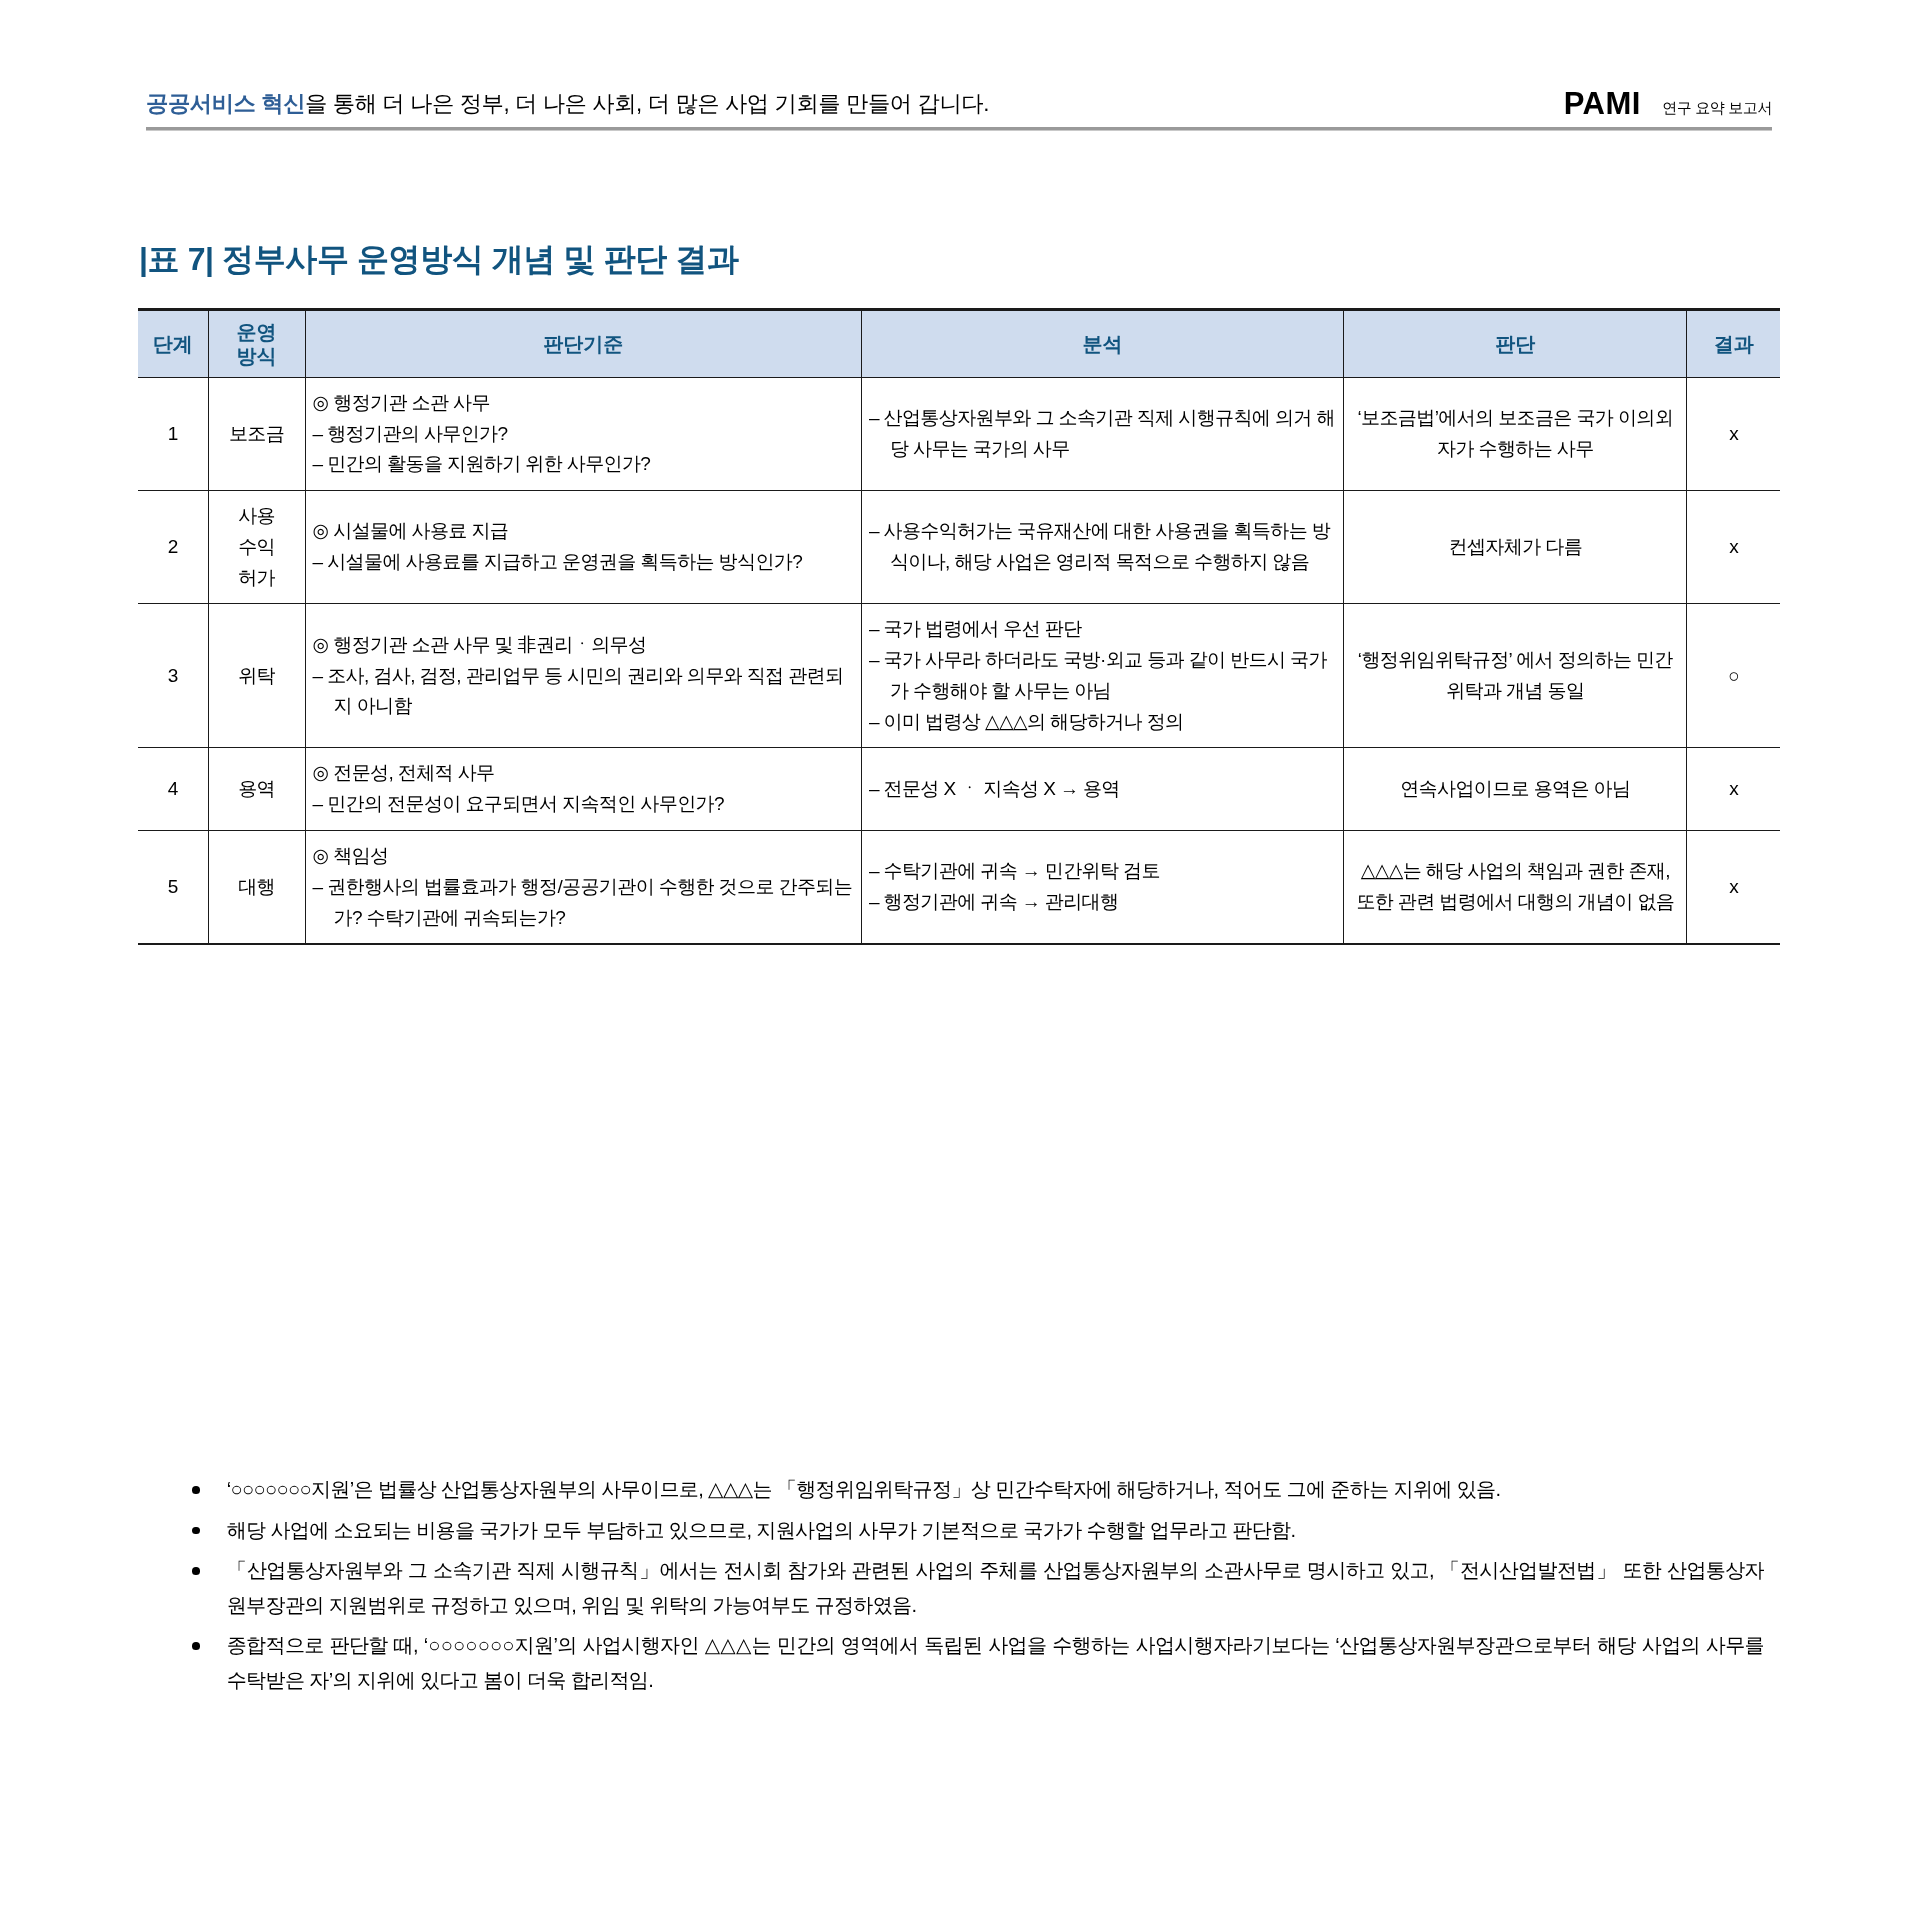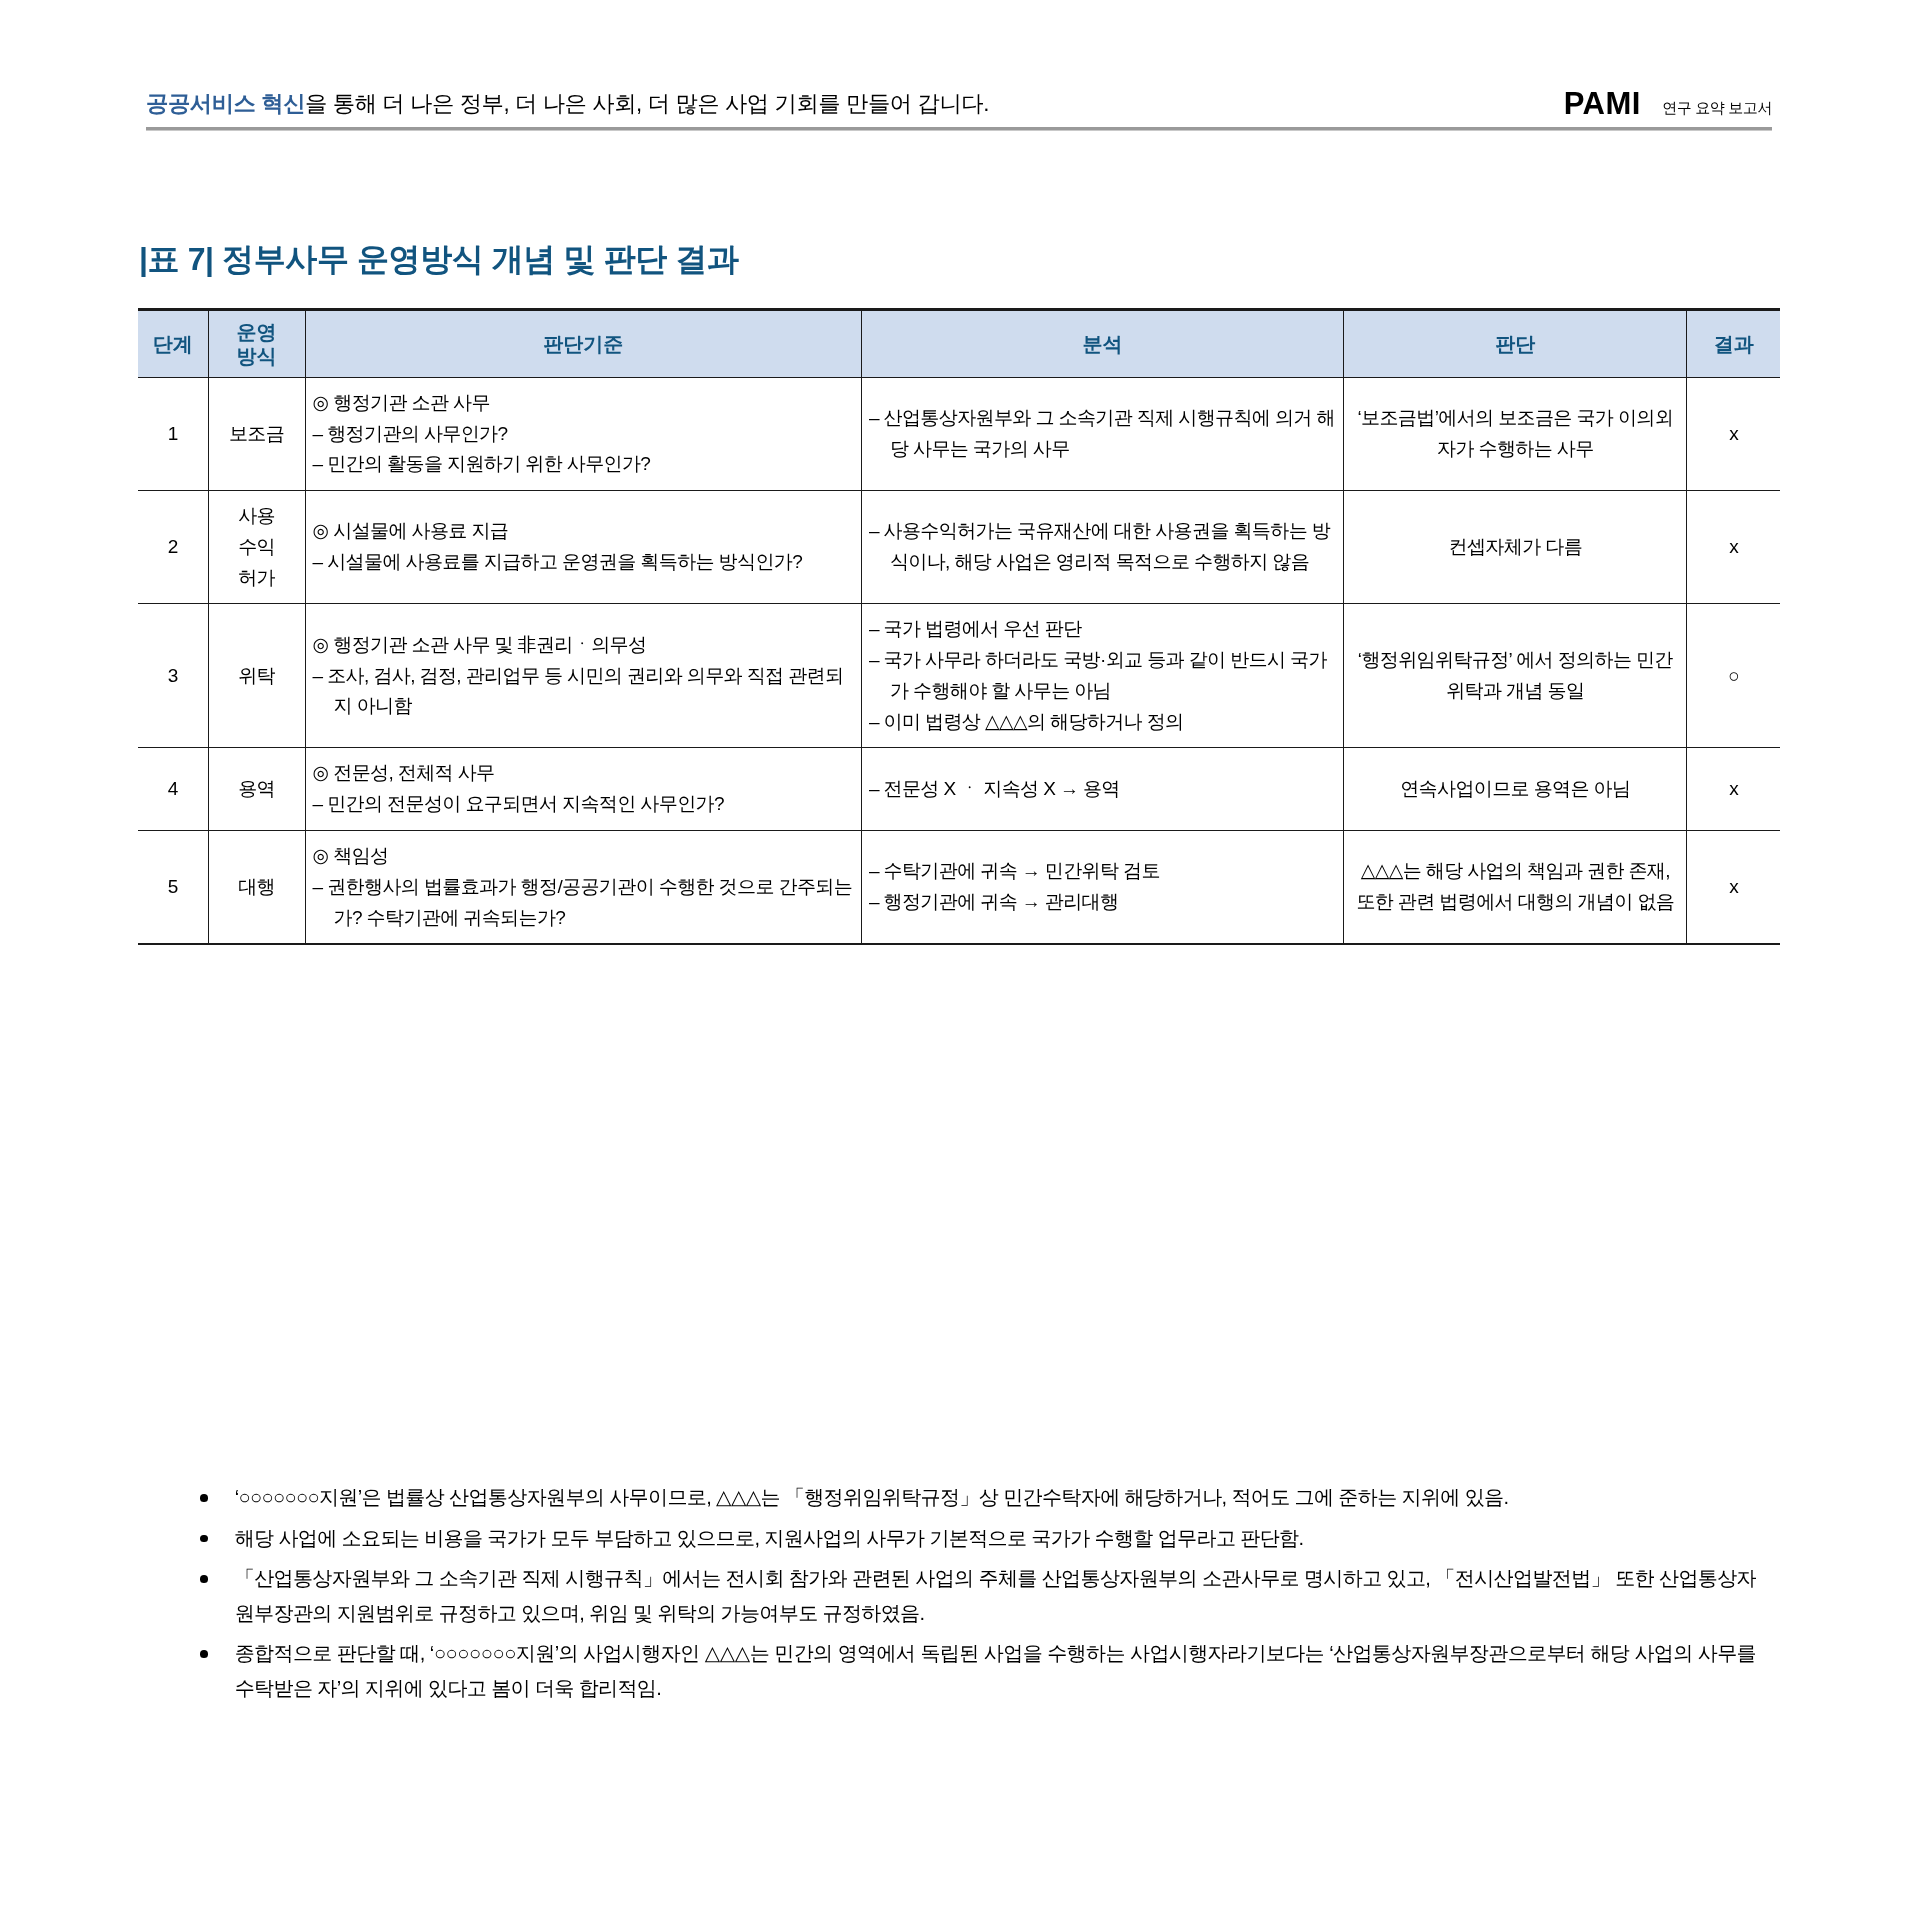--- a/index.html
+++ b/index.html
@@ -100,21 +100,21 @@
   td.crit{padding-left:10px;padding-right:3.9px;}
   td.ana{padding-left:8.5px;padding-right:5.4px;}
   td.judge{text-align:center;padding-left:5.4px;padding-right:5.4px;}
 
   .line{display:block;white-space:normal;}
   .line.ind{padding-left:21px;text-indent:-21px;}
 
   
   .body-sec{position:absolute;left:181px;top:1464px;width:1591px;}
   .sec-head{font-size:20px;letter-spacing:-0.4px;margin-bottom:11.6px;}
-  ul.bul{list-style:none;margin:16px;padding:0;}
+  ul.bul{list-style:none;margin:8px;padding:0;}
   ul.bul li{
     position:relative;
     font-size:20px;
     letter-spacing:-0.6px;
     line-height:1.72;
     margin-bottom:6.2px;
     padding-left:22.3px;
     text-align:justify;
   }
   ul.bul li:before{

